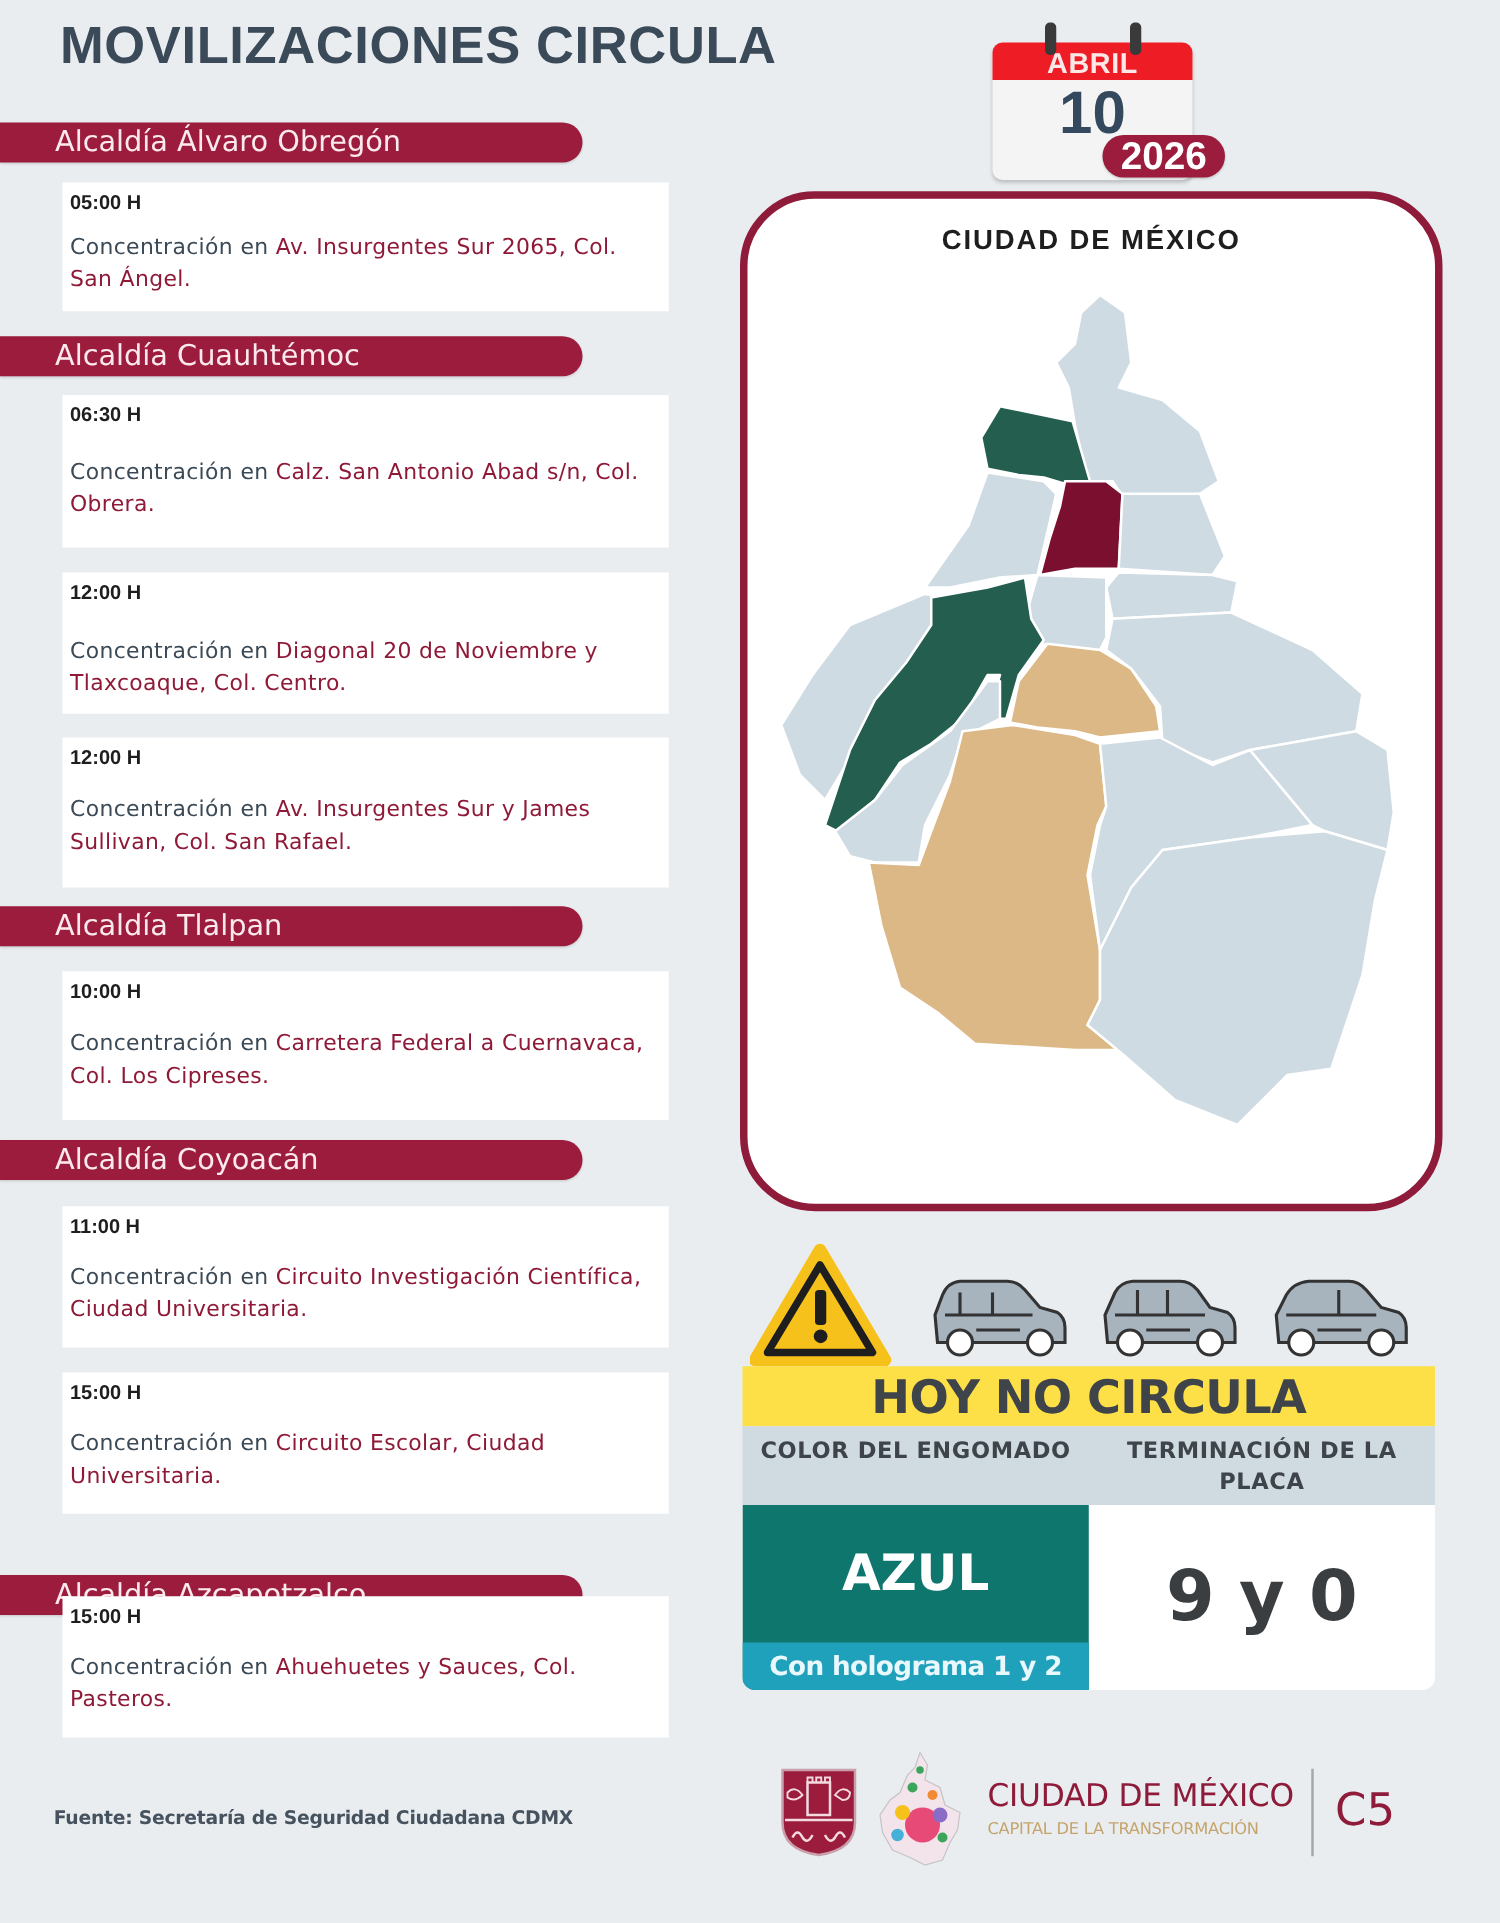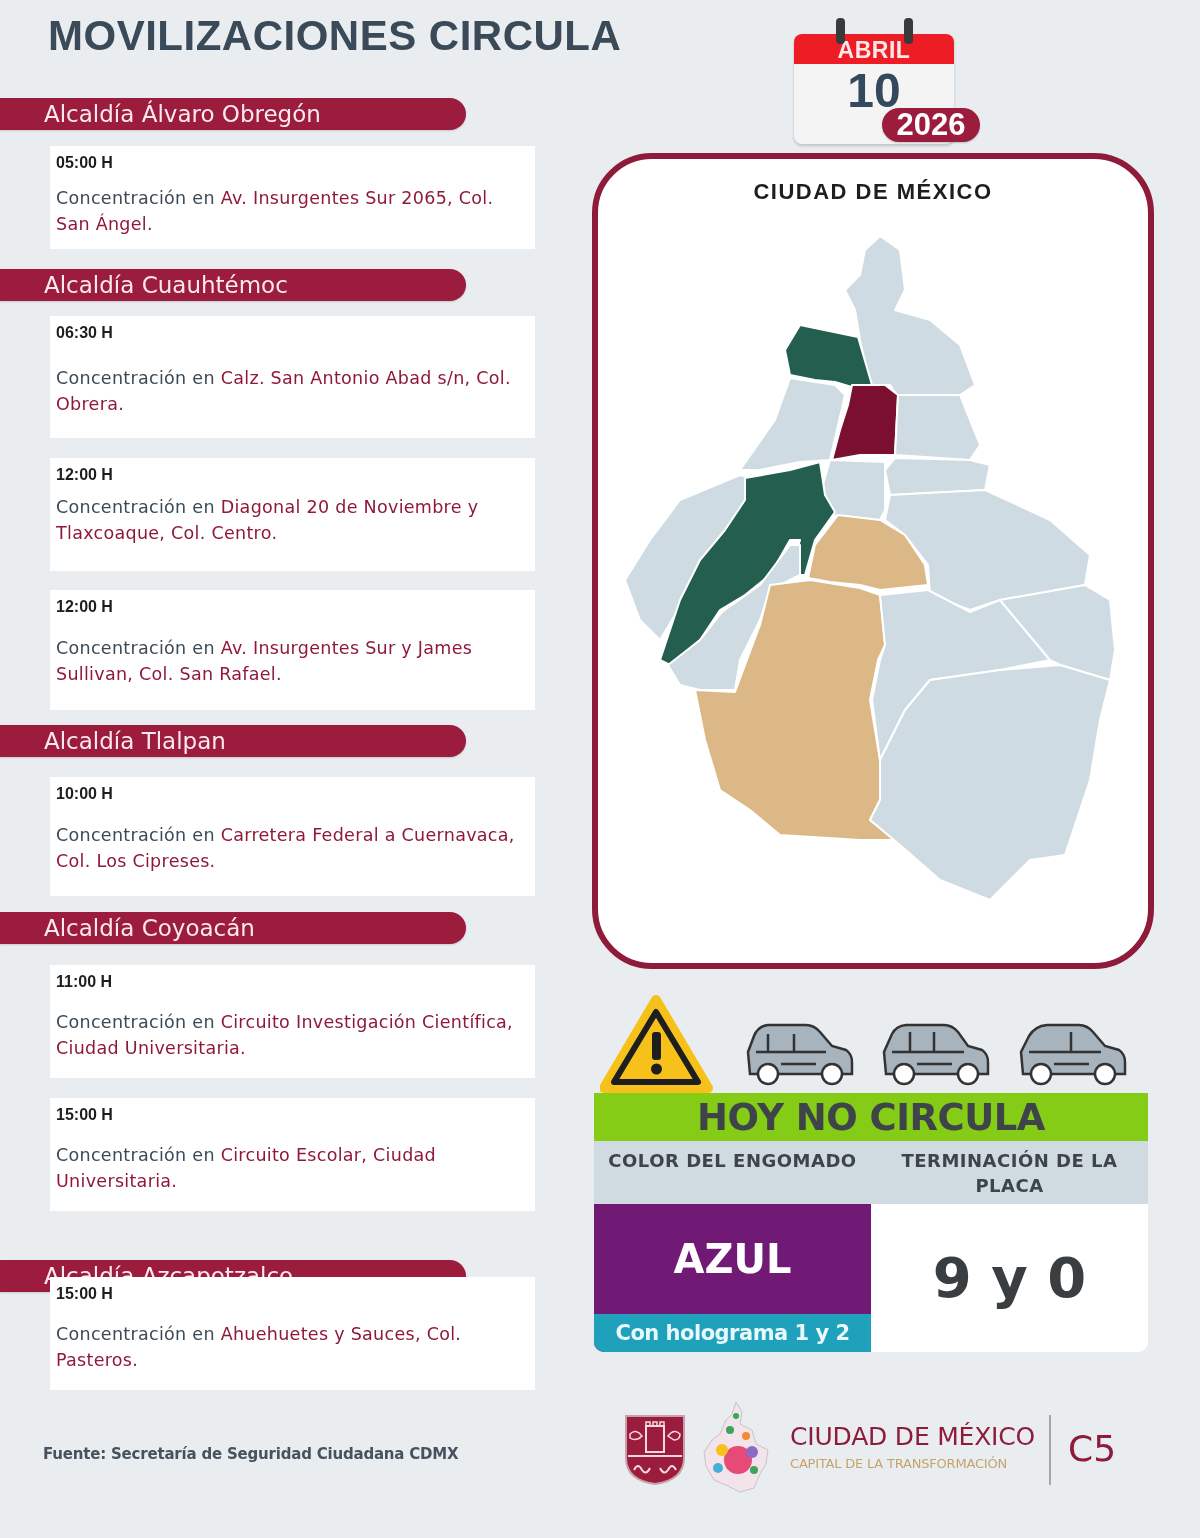--- a/index.html
+++ b/index.html
@@ -82,39 +82,39 @@
     .map-title {
       position: absolute; left: 0; top: 20px; width: 100%; text-align: center;
       font-family: "Liberation Sans", sans-serif; font-weight: 700;
       font-size: 22px; letter-spacing: 1.5px; color: #1e1e1e;
     }
     .map-svg { position: absolute; left: 0; top: 0; }
     
     .hnc-icons { position: absolute; left: 600px; top: 994px; width: 540px; height: 100px; }
     .hnc-title {
       position: absolute; left: 594px; top: 1093px; width: 554px; height: 48px;
-      background: #84cc16; color: #3e4449;
+      background: #fde047; color: #3e4449;
       font-family: "DejaVu Sans", sans-serif; font-weight: 700;
       font-size: 37px; text-align: center; line-height: 50px; letter-spacing: -0.5px;
     }
     .hnc-headers {
       position: absolute; left: 594px; top: 1141px; width: 554px; height: 63px;
       background: #cfdbe1; display: flex;
     }
     .hnc-header {
       flex: 1; text-align: center; padding-top: 7px;
       font-family: "DejaVu Sans", sans-serif; font-weight: 700;
       font-size: 18px; line-height: 25px; color: #3e4449; letter-spacing: 0.5px;
     }
     .hnc-values {
       position: absolute; left: 594px; top: 1204px; width: 554px; height: 148px;
       display: flex; border-radius: 0 0 10px 10px; overflow: hidden;
     }
     .hnc-color {
-      width: 277px; background: #701a75; position: relative;
+      width: 277px; background: #0f766e; position: relative;
     }
     .hnc-color-name {
       position: absolute; top: 32px; width: 100%; text-align: center;
       font-family: "DejaVu Sans", sans-serif; font-weight: 700; font-size: 40px; color: #ffffff;
     }
     .hnc-holo {
       position: absolute; left: 0; bottom: 0; width: 100%; height: 38px;
       background: #1fa1bb; color: #e9f8fc; text-align: center;
       font-family: "DejaVu Sans", sans-serif; font-weight: 700; font-size: 21px; line-height: 38px;
       letter-spacing: -0.5px;
@@ -165,21 +165,21 @@
 
 <div class="alcaldia-bar" style="top:269px">Alcaldía Cuauhtémoc</div>
 <div class="event-card" style="top:316px;height:122px">
   <div class="event-time">06:30 H</div>
   <div class="event-desc" style="margin-top:23px">
     <span>Concentración</span> <span>en</span> <span class="place">Calz. San Antonio Abad s/n, Col. Obrera.</span>
   </div>
 </div>
 <div class="event-card" style="top:458px;height:113px">
   <div class="event-time">12:00 H</div>
-  <div class="event-desc" style="margin-top:10px">
+  <div class="event-desc" style="margin-top:24px">
     <span>Concentración</span> <span>en</span> <span class="place">Diagonal 20 de Noviembre y Tlaxcoaque, Col. Centro.</span>
   </div>
 </div>
 <div class="event-card" style="top:590px;height:120px">
   <div class="event-time">12:00 H</div>
   <div class="event-desc" style="margin-top:19px">
     <span>Concentración</span> <span>en</span> <span class="place">Av. Insurgentes Sur y James Sullivan, Col. San Rafael.</span>
   </div>
 </div>
 

